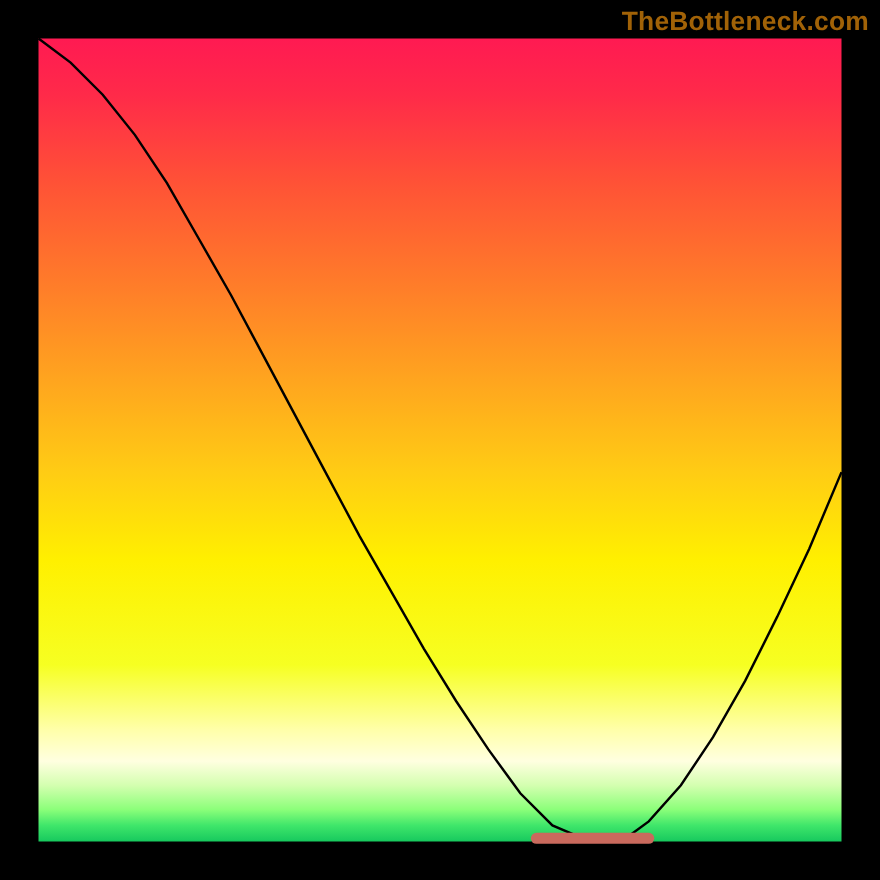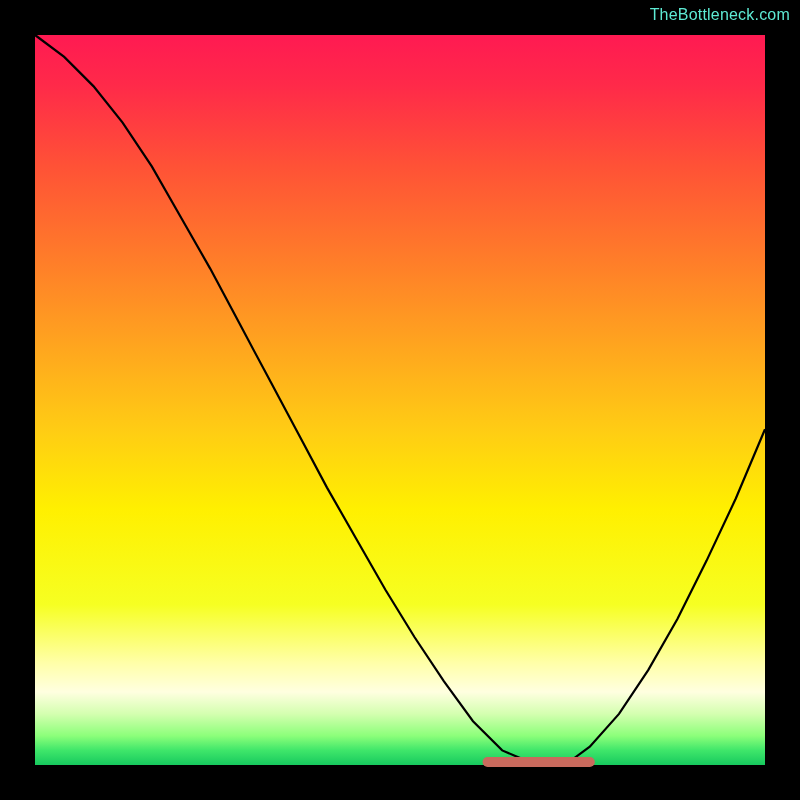--- a/index.html
+++ b/index.html
@@ -13,23 +13,23 @@
   .chart-container {
     position: relative;
     width: 800px;
     height: 800px;
   }
   .watermark {
     position: absolute;
     top: 6px;
     right: 10px;
     font-family: Arial, Helvetica, sans-serif;
-    font-size: 16px;
-    color: #5eead4;
-    font-weight: 400;
+    font-size: 24px;
+    color: #a16207;
+    font-weight: 700;
     letter-spacing: 0.2px;
     z-index: 10;
   }
   svg {
     position: absolute;
     top: 0;
     left: 0;
   }
 </style>
 </head>

